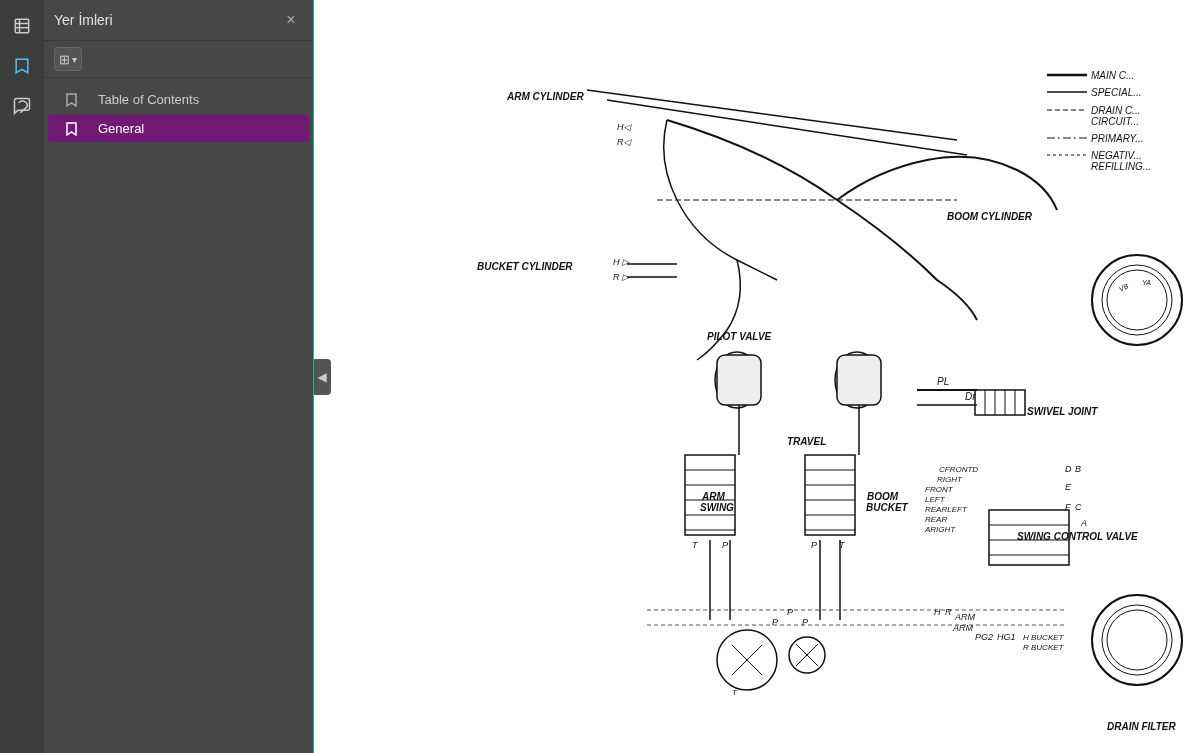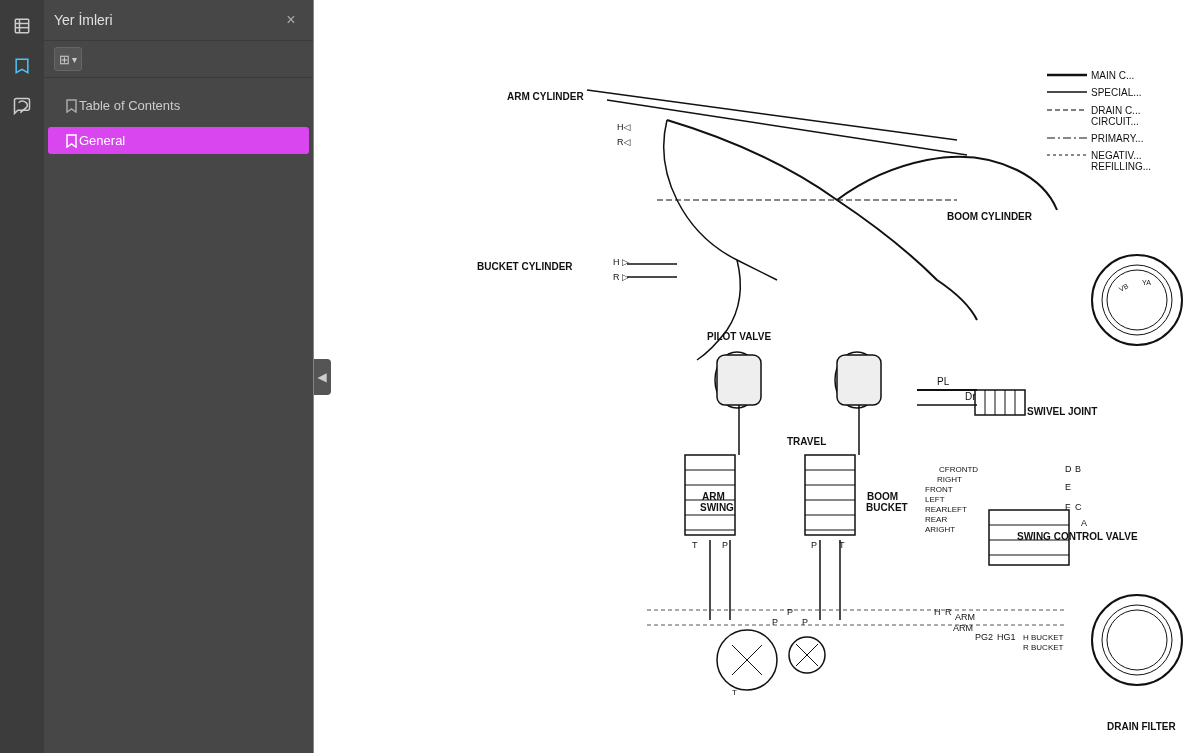--- a/index.html
+++ b/index.html
@@ -97,25 +97,25 @@
       overflow-y: auto;
       padding: 6px 0;
     }
     .sidebar-item {
       display: flex;
       align-items: center;
       padding: 6px 12px 6px 16px;
       cursor: pointer;
       color: #ccc;
       font-size: 13px;
-      gap: 1px;
+      gap: 20px;
       border-radius: 3px;
-      margin: 8px 4px;
-    }
-    .sidebar-item.active { background: #d946ef; color: #fff; }
+      margin: 2px 4px;
+    }
+    .sidebar-item.active { background: #701a75; color: #fff; }
     .sidebar-item .bookmark-icon {
       width: 14px;
       flex-shrink: 0;
       display: flex;
       align-items: center;
       justify-content: center;
     }
     .bookmark-svg {
       width: 11px;
       height: 14px;
@@ -152,20 +152,21 @@
       font-size: 12px;
     }
 
     
     .pdf-content {
       width: 100%;
       height: 100%;
       position: relative;
       overflow: hidden;
       background: #fde047;
+      font-style: italic;
     }
 
     
     .diagram-svg {
       position: absolute;
       top: 0;
       left: 0;
       width: 100%;
       height: 100%;
     }

